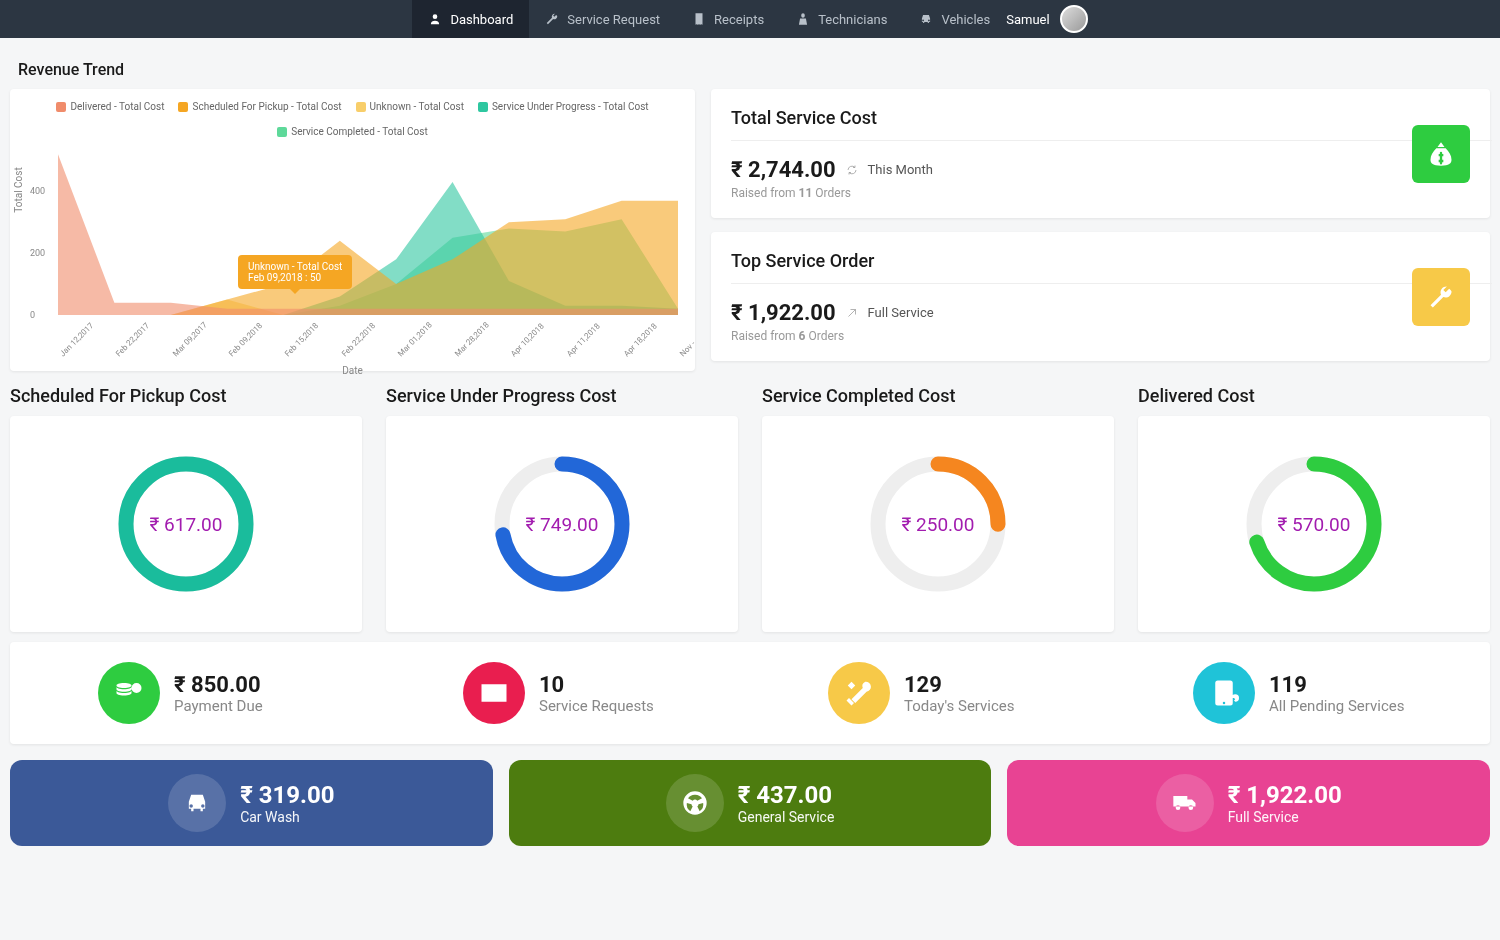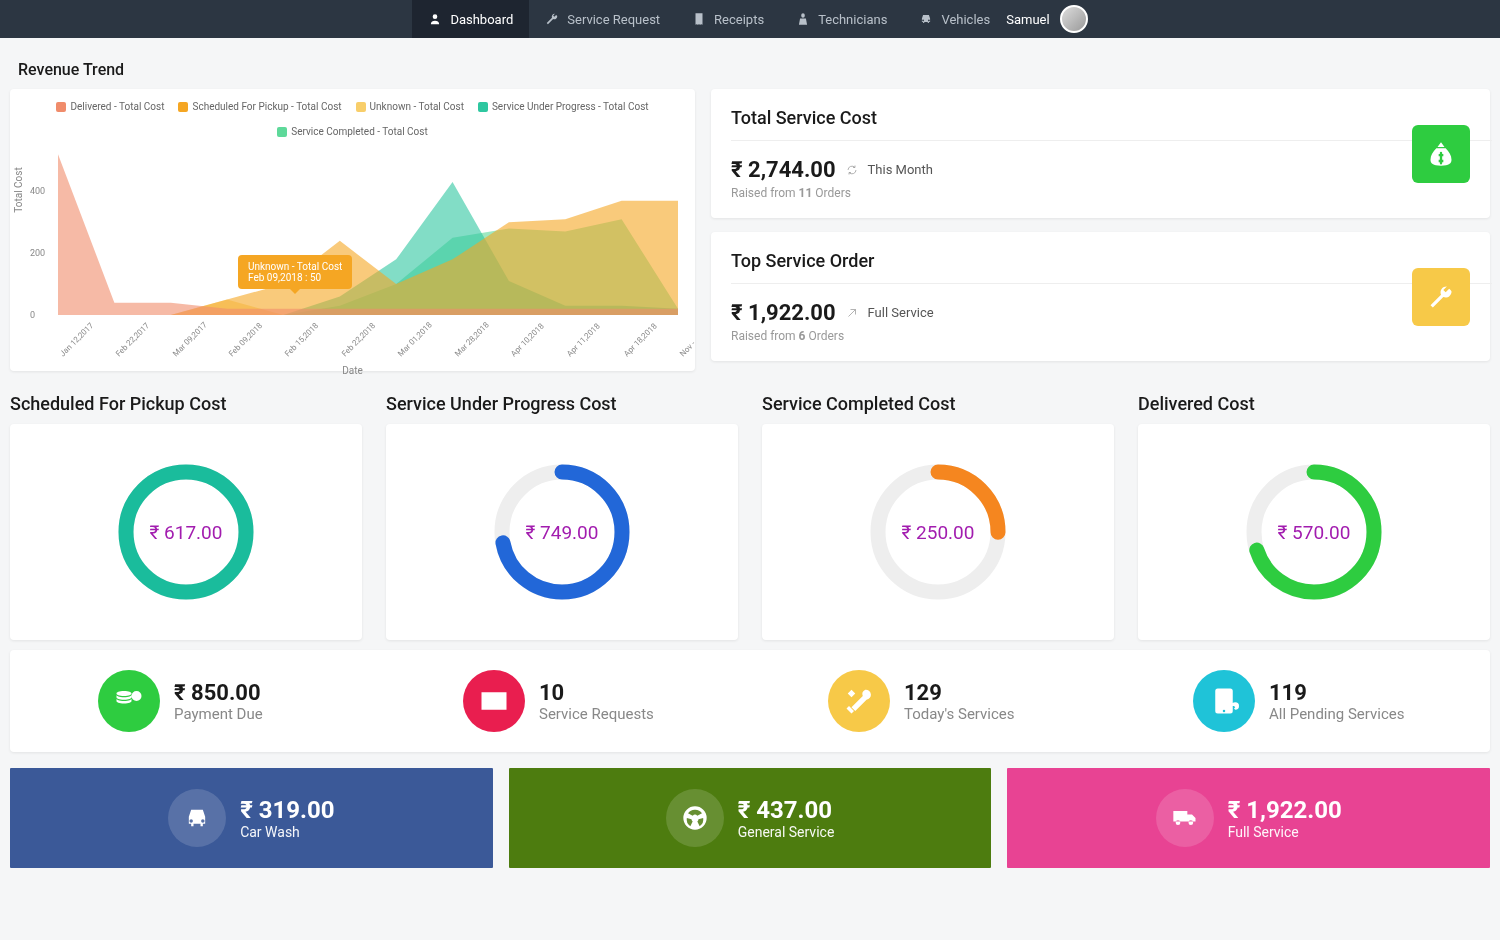--- a/index.html
+++ b/index.html
@@ -6,21 +6,21 @@
 body{background:#f5f6f7;width:1500px;height:940px;overflow:hidden}
 .nav{background:#2c3642;height:38px;display:flex;align-items:center;justify-content:center;padding:0 12px}
 .nav-left{display:flex;height:100%}
 .nav-item{display:flex;align-items:center;gap:8px;padding:0 16px;color:#b8c0c9;font-size:13px;cursor:pointer;height:100%}
 .nav-item.active{background:#1e2530;color:#fff}
 .nav-item svg{width:14px;height:14px;fill:currentColor}
 .nav-right{display:flex;align-items:center;gap:10px;color:#fff;font-size:13px}
 .avatar{width:28px;height:28px;border-radius:50%;background:linear-gradient(135deg,#ddd,#999);border:2px solid #fff}
 .container{padding:10px}
 .section-title{font-size:16px;font-weight:500;color:#1a1a1a;margin:12px 8px 10px}
-.top-row{display:flex;gap:16px;margin-bottom:8px}
+.top-row{display:flex;gap:16px;margin-bottom:0}
 .chart-card{background:#fff;border-radius:4px;box-shadow:0 1px 3px rgba(0,0,0,0.08);padding:12px;width:685px;height:282px;position:relative}
 .legend{display:flex;gap:14px;justify-content:center;font-size:10px;color:#666;margin-bottom:8px;flex-wrap:wrap}
 .legend-item{display:flex;align-items:center;gap:4px}
 .legend-sw{width:10px;height:10px;border-radius:2px}
 .ylabel{position:absolute;left:8px;top:50%;transform:rotate(-90deg) translateX(50%);transform-origin:left;font-size:10px;color:#888}
 .xlabel{text-align:center;font-size:10px;color:#888;margin-top:4px}
 .chart-area{position:relative;margin-left:36px;height:170px}
 .ytick{position:absolute;left:-28px;font-size:9px;color:#888;transform:translateY(-50%)}
 .xtick{position:absolute;bottom:-46px;font-size:8px;color:#888;transform:rotate(-45deg);transform-origin:top left;white-space:nowrap}
 .tooltip{position:absolute;background:#f5a623;color:#fff;font-size:10px;padding:6px 10px;border-radius:4px;left:180px;top:110px;white-space:nowrap}
@@ -42,21 +42,21 @@
 .donut{position:relative;width:138px;height:138px}
 .donut svg{transform:rotate(-90deg)}
 .donut-center{position:absolute;inset:0;display:flex;align-items:center;justify-content:center;font-size:19px;font-weight:400;color:#a21caf}
 .stats-row{background:#fff;border-radius:4px;box-shadow:0 1px 3px rgba(0,0,0,0.08);display:flex;padding:20px 10px;margin-bottom:16px}
 .stat{flex:1;display:flex;align-items:center;gap:14px;padding-left:78px}
 .stat-icon{width:62px;height:62px;border-radius:50%;display:flex;align-items:center;justify-content:center;color:#fff}
 .stat-icon svg{width:30px;height:30px;fill:currentColor}
 .stat-val{font-size:22px;font-weight:700;color:#1a1a1a}
 .stat-lbl{font-size:15px;color:#888}
 .bottom-row{display:flex;gap:16px}
-.btile{flex:1;border-radius:1px;height:100px;display:flex;align-items:center;justify-content:center;gap:14px;color:#fff}
+.btile{flex:1;border-radius:12px;height:86px;display:flex;align-items:center;justify-content:center;gap:14px;color:#fff}
 .btile-icon{width:58px;height:58px;border-radius:50%;background:rgba(255,255,255,0.15);display:flex;align-items:center;justify-content:center}
 .btile-icon svg{width:28px;height:28px;fill:currentColor}
 .btile-val{font-size:24px;font-weight:700}
 .btile-lbl{font-size:14px;opacity:0.95}
 .arrow-icon{width:12px;height:12px;stroke:#999;fill:none;stroke-width:1.5}
 </style>
 </head>
 <body>
 
 <div class="nav">

